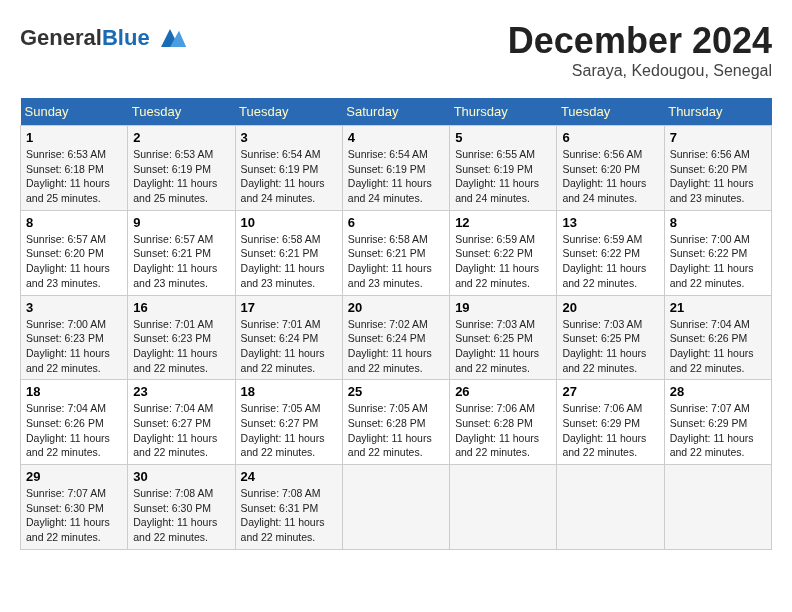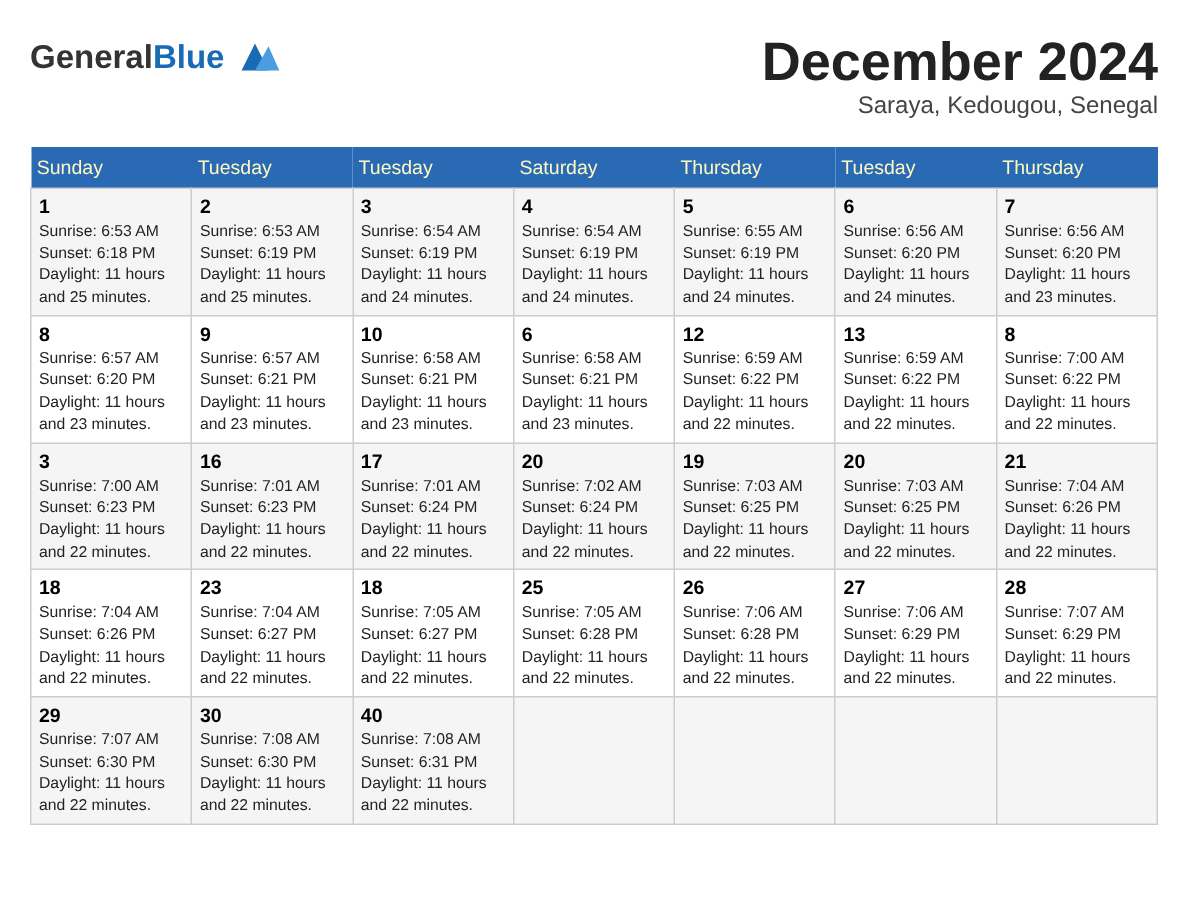--- a/index.html
+++ b/index.html
@@ -362,21 +362,21 @@
         </td>
         <td>
           <span class="day-num">30</span>
           <div class="day-info">
             Sunrise: 7:08 AM<br>
             Sunset: 6:30 PM<br>
             Daylight: 11 hours and 22 minutes.
           </div>
         </td>
         <td>
-          <span class="day-num">40</span>
+          <span class="day-num">24</span>
           <div class="day-info">
             Sunrise: 7:08 AM<br>
             Sunset: 6:31 PM<br>
             Daylight: 11 hours and 22 minutes.
           </div>
         </td>
         <td class="empty-cell"></td>
         <td class="empty-cell"></td>
         <td class="empty-cell"></td>
         <td class="empty-cell"></td>

